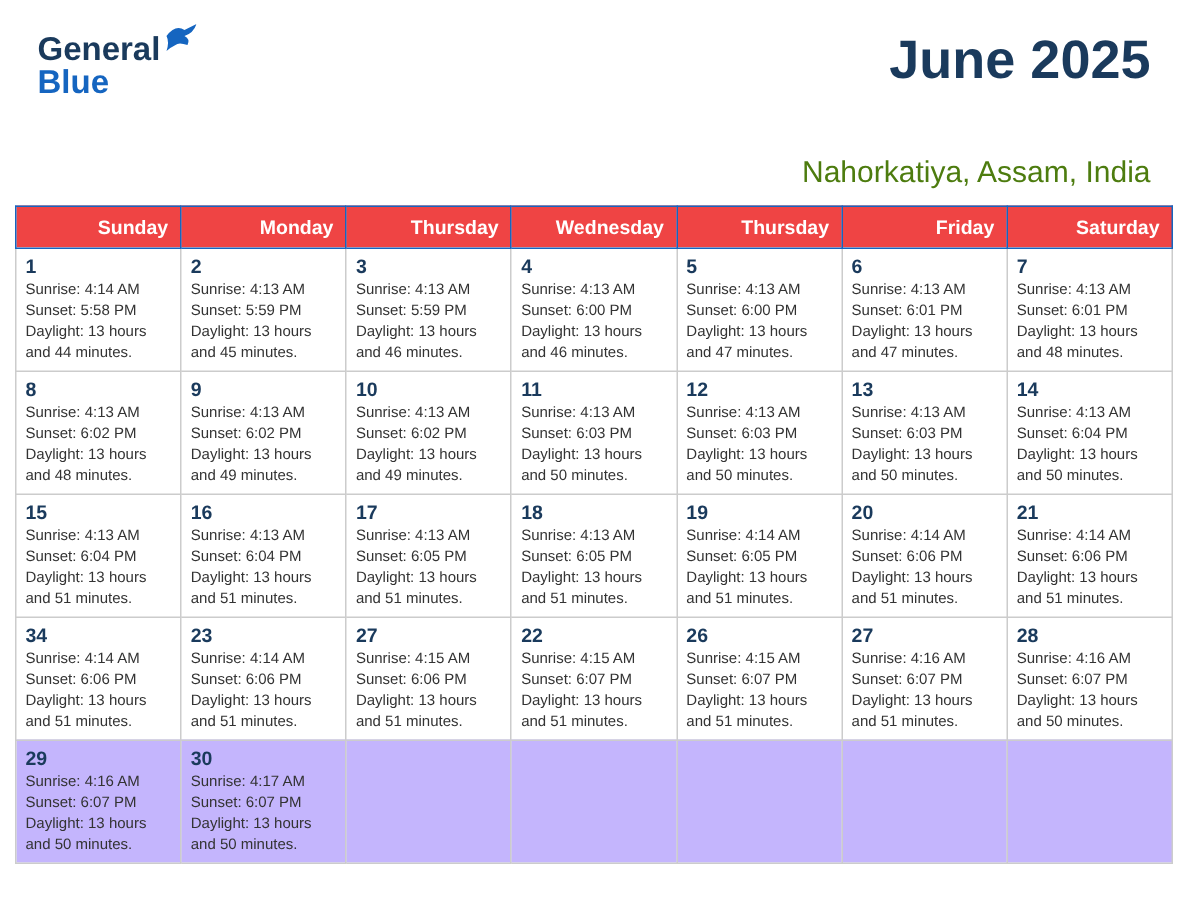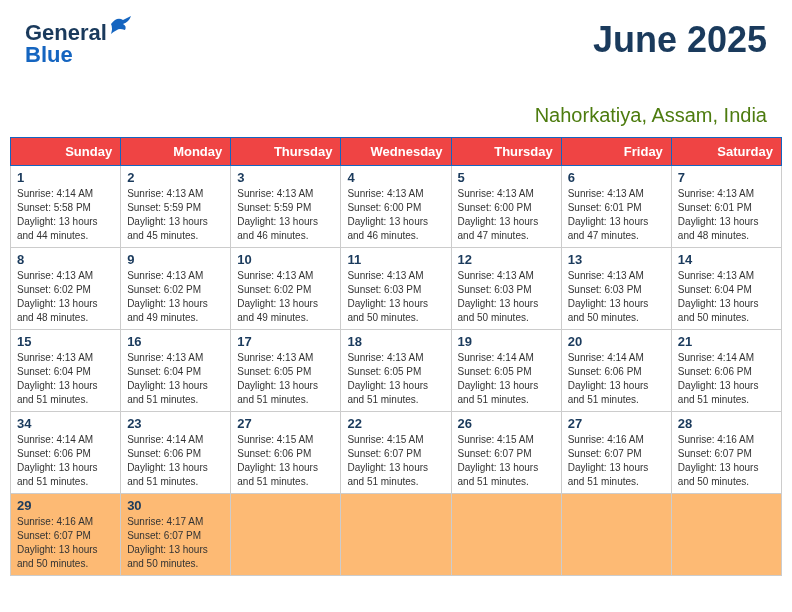--- a/index.html
+++ b/index.html
@@ -55,21 +55,21 @@
       width: calc(100% / 7);
       min-height: 80px;
       background: #fff;
       font-size: 10.5px;
       color: #333;
     }
     .calendar td.empty {
       background: #f0f0f0;
     }
     .calendar tr:last-child td {
-      background: #fdba74;
+      background: #c4b5fd;
     }
     .day-num {
       font-size: 13px;
       font-weight: bold;
       color: #1a3a5c;
       display: block;
       margin-bottom: 2px;
     }
     .day-info {
       font-size: 10px;

